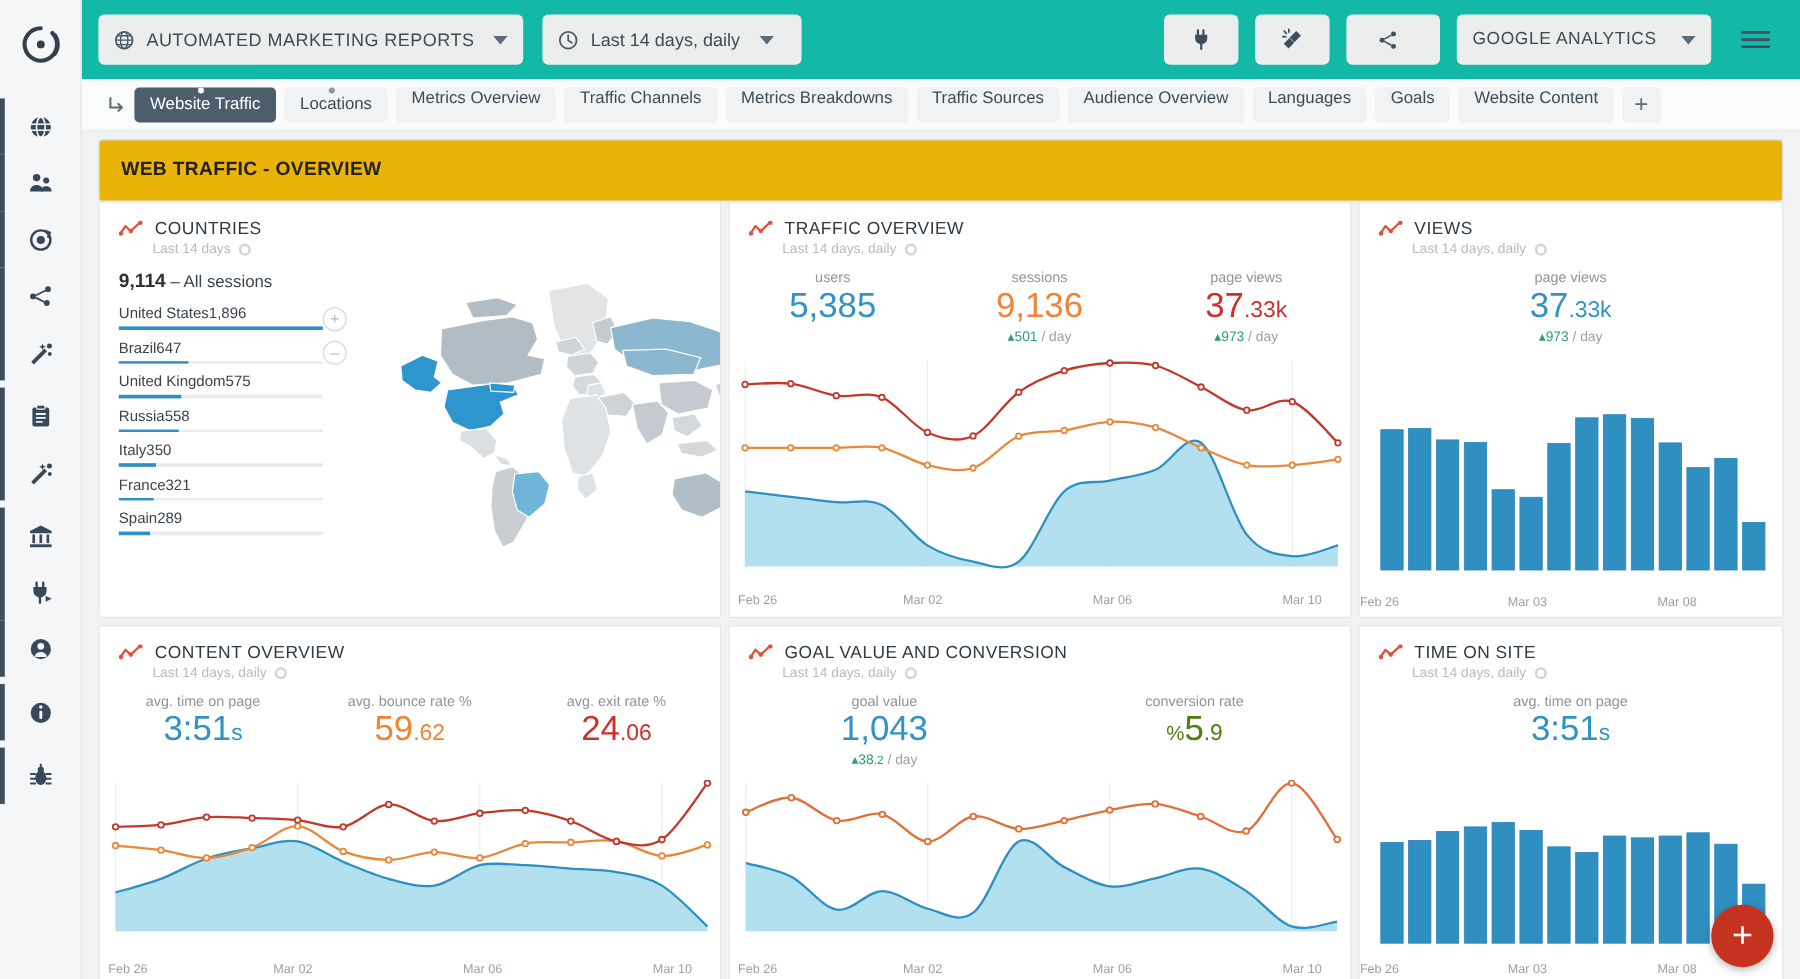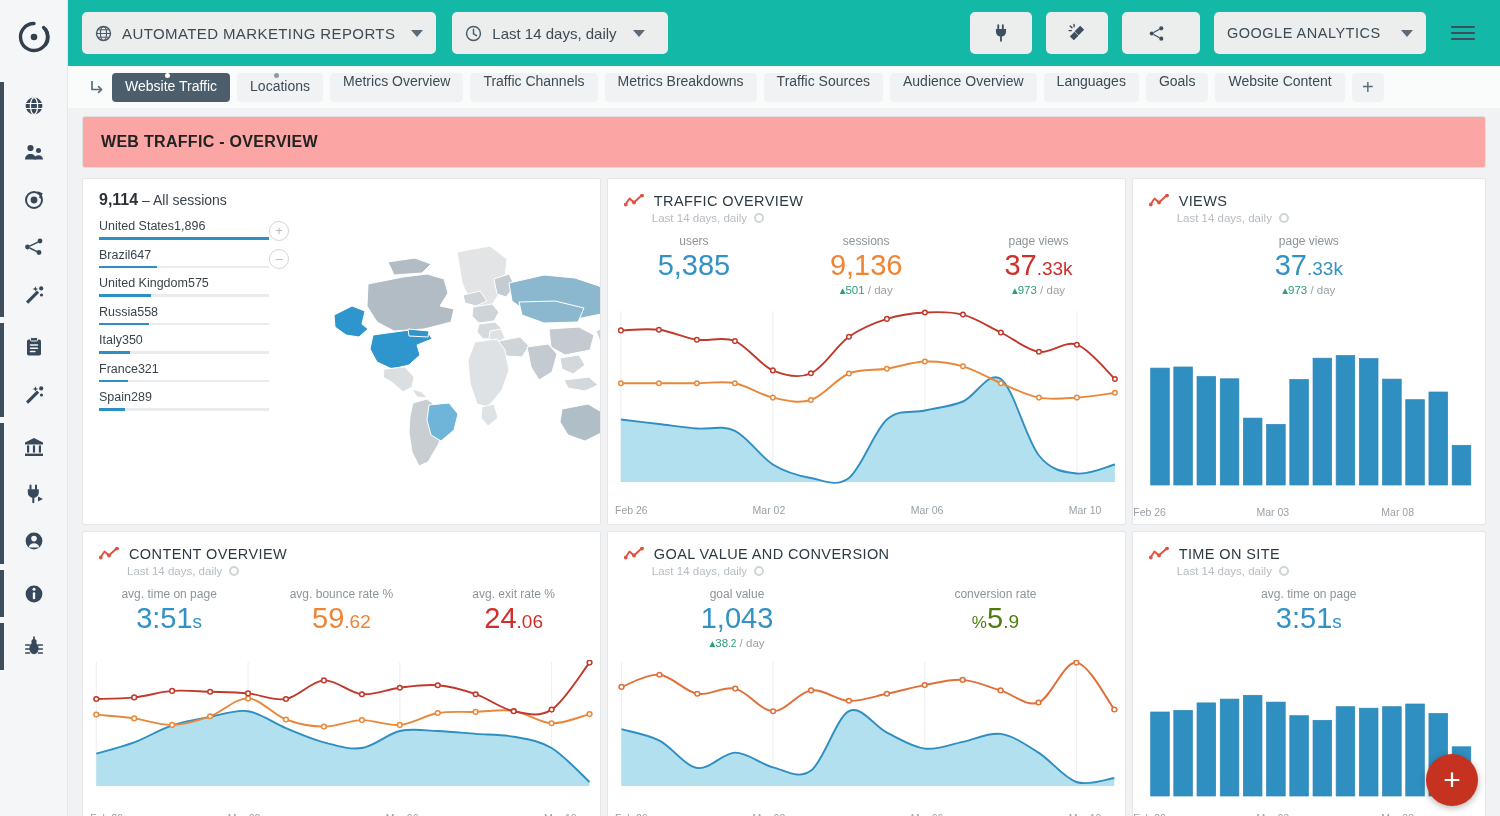--- a/index.html
+++ b/index.html
@@ -86,24 +86,23 @@
     font-size: 20px; color: #5b6b77; font-weight: 300;
   }
 
   
   #page {
     position: absolute; left: 68px; top: 108px; right: 0; bottom: 0;
     background: #f1f2f3;
     padding: 8px 14px 0 14px;
   }
   #sectionbar {
-    height: 52px; background: #fca5a5; border: 1px solid #e0e0e0;
+    height: 52px; background: #eab308; border: 1px solid #e0e0e0;
     border-radius: 3px;
     display: flex; align-items: center; padding: 0 18px;
-    margin-bottom: 10px;
   }
   #sectionbar h1 {
     font-size: 16px; font-weight: bold; color: #222;
     letter-spacing: .3px;
   }
 
   .grid-row { display: flex; gap: 6px; margin-bottom: 6px; }
   .card {
     background: #fff; border: 1px solid #e6e6e6; border-radius: 2px;
     position: relative; overflow: hidden;
@@ -409,20 +408,37 @@
 
 <div id="page">
 
   <div id="sectionbar">
     <h1>WEB TRAFFIC - OVERVIEW</h1>
   </div>
 
   <div class="grid-row row1">
 
     <div class="card wide">
+      <div class="card-head">
+        <div class="card-title">
+          <span class="spark">
+            <svg width="20" height="14" viewBox="0 0 20 14">
+                <path d="M1.5 10.5l4-6 4.5 4 8-7.5" stroke="#e0523f" stroke-width="1.9" fill="none" stroke-linecap="round" stroke-linejoin="round"></path>
+                <circle cx="1.8" cy="10.6" r="1.9" fill="#e0523f"></circle>
+                <circle cx="10" cy="8.5" r="1.9" fill="#e0523f"></circle>
+                <circle cx="18" cy="1.6" r="1.9" fill="#e0523f"></circle>
+              </svg>
+          </span>
+          <span>COUNTRIES</span>
+        </div>
+        <div class="card-sub">
+          <span>Last 14 days</span>
+          <span class="gear"></span>
+        </div>
+      </div>
 
       <div id="countries-body">
         <div id="clist">
           <div id="ctotal">
             <b>9,114</b>
             <span>– All sessions</span>
           </div>
           <div id="crows">
               <div class="crow">
                 <div class="crow-top">

